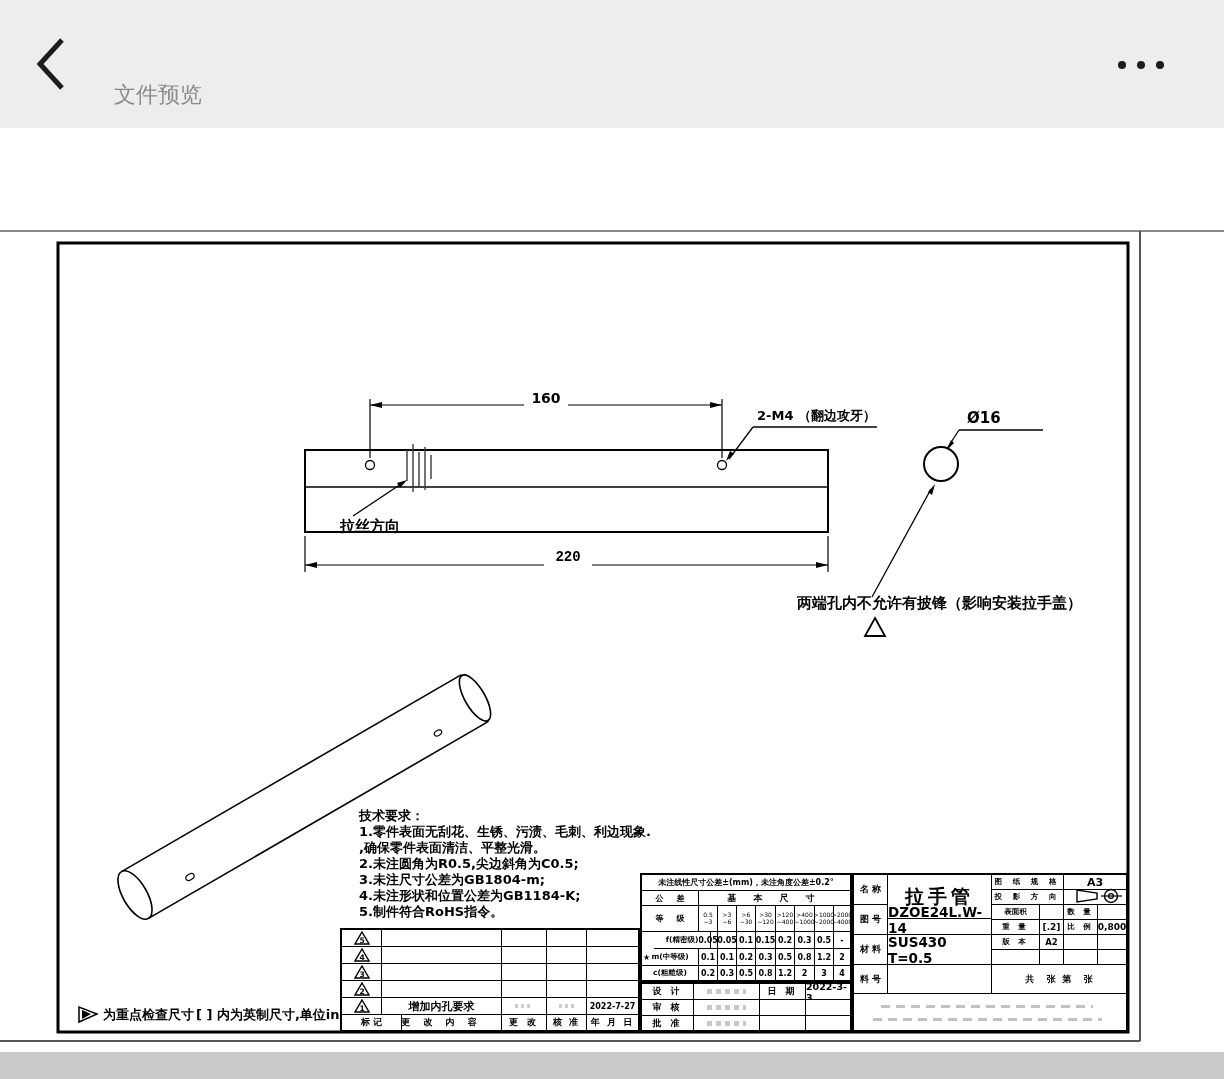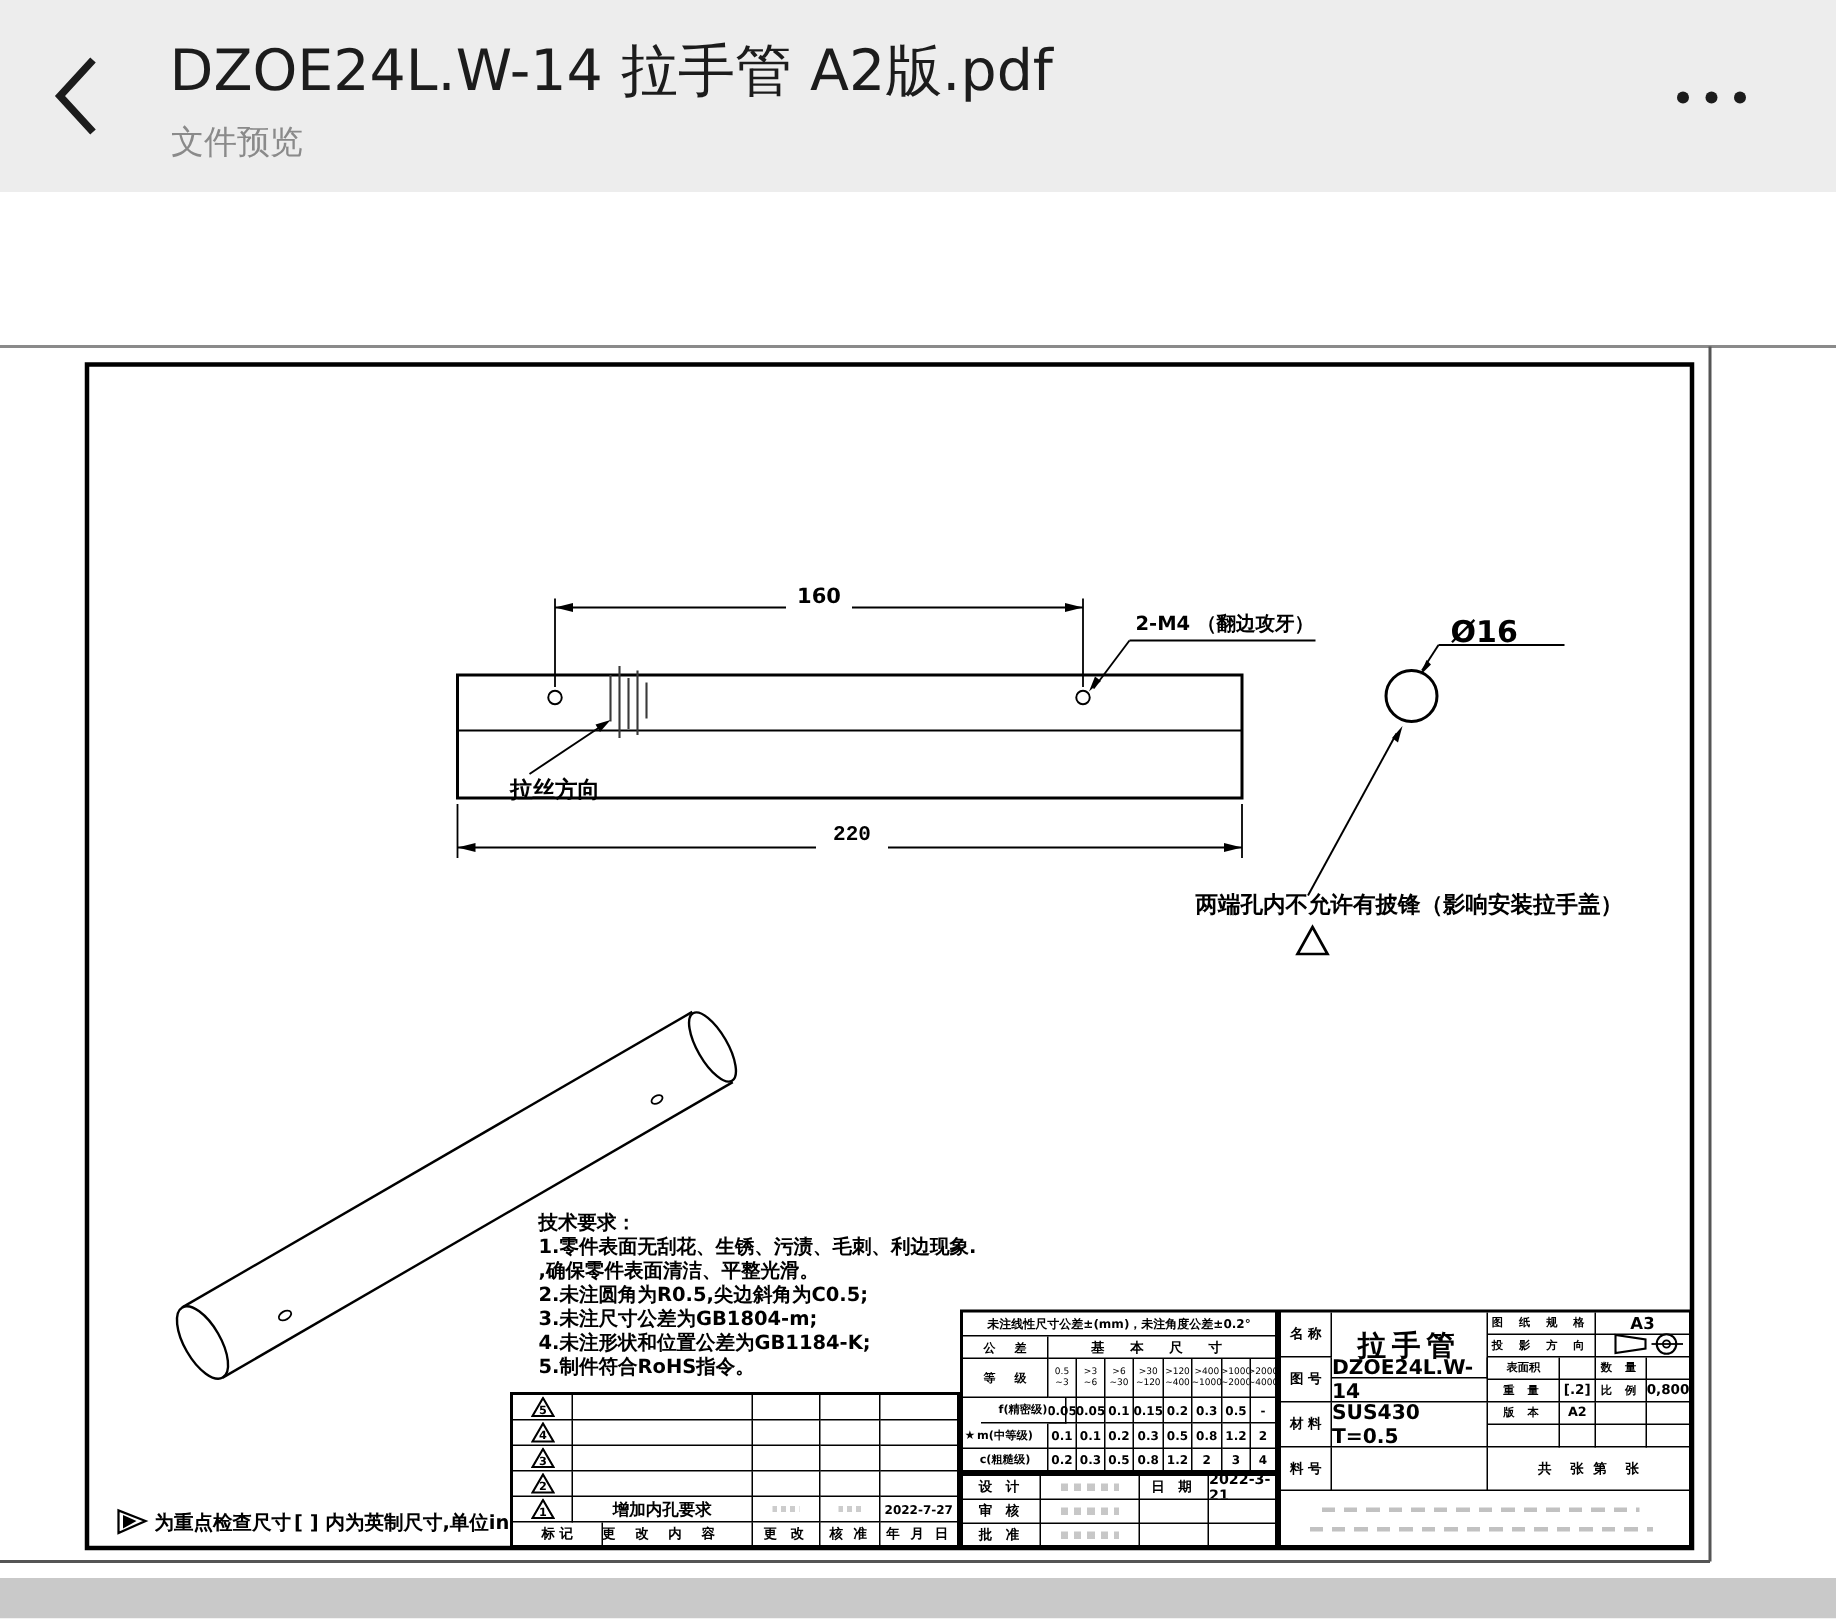--- a/index.html
+++ b/index.html
@@ -37,21 +37,20 @@
 </style>
 </head>
 <body>
 
 <div class="hdr">
   <div class="back-btn">
     <svg width="48" height="60" viewBox="0 0 48 60">
       <polyline points="34,6 12,30 34,54" fill="none" stroke="#1c1c1c" stroke-width="5"></polyline>
     </svg>
   </div>
-  <div class="hdr-title">DZOE24L.W-14 拉手管 A2版.pdf</div>
   <div class="hdr-sub">文件预览</div>
   <div class="menu-btn">
     <span class="dot"></span>
     <span class="dot"></span>
     <span class="dot"></span>
   </div>
 </div>
 
 <div class="abs" style="left:0;top:128px;width:1224px;height:924px;"></div>
 
@@ -131,21 +130,21 @@
     <circle cx="1111" cy="896" r="6.5" stroke-width="1.4"></circle>
     <circle cx="1111" cy="896" r="2.4" stroke-width="1.2"></circle>
     <line x1="1101" y1="896" x2="1122" y2="896" stroke-width="1.2"></line>
   </g>
 </svg>
 
 <div class="cad ctr dimtxt" style="left:546px;top:390px;font-size:14px;">160</div>
 <div class="cad ctr dimtxt" style="left:568px;top:549px;font-size:14px;font-family:Liberation Mono, monospace;">220</div>
 <div class="cad" style="left:757px;top:407px;font-size:13px;">2-M4 （翻边攻牙）</div>
 <div class="cad" style="left:340px;top:517px;font-size:15px;">拉丝方向</div>
-<div class="cad" style="left:967px;top:409px;font-size:20px;">Ø16</div>
+<div class="cad" style="left:967px;top:409px;font-size:15px;">Ø16</div>
 <div class="cad" style="left:797px;top:594px;font-size:15px;">两端孔内不允许有披锋（影响安装拉手盖）</div>
 
 <div class="tech">
   <div>技术要求：</div>
   <div>1.零件表面无刮花、生锈、污渍、毛刺、利边现象.</div>
   <div>,确保零件表面清洁、平整光滑。</div>
   <div>2.未注圆角为R0.5,尖边斜角为C0.5;</div>
   <div>3.未注尺寸公差为GB1804-m;</div>
   <div>4.未注形状和位置公差为GB1184-K;</div>
   <div>5.制件符合RoHS指令。</div>
@@ -317,21 +316,21 @@
   <div class="cell b nbb" style="left:205px;top:85px;width:40px;height:15px;font-size:9px;letter-spacing:2px;">核 准</div>
   <div class="cell b nbb nbr" style="left:245px;top:85px;width:51px;height:15px;font-size:9px;letter-spacing:2px;">年 月 日</div>
 </div>
 
 <div class="tbl" style="left:640px;top:982px;width:212px;height:50px;">
   <div class="cell b" style="left:0;top:0;width:52px;height:16px;font-size:9px;letter-spacing:3px;">设 计</div>
   <div class="cell" style="left:52px;top:0;width:66px;height:16px;">
       <div class="sig"></div>
     </div>
   <div class="cell b" style="left:118px;top:0;width:46px;height:16px;font-size:9px;letter-spacing:3px;">日 期</div>
-  <div class="cell b nbr" style="left:164px;top:0;width:44px;height:16px;font-size:9.5px;">2022-3-21</div>
+  <div class="cell b nbr" style="left:164px;top:0;width:44px;height:16px;font-size:9.5px;">2022-3-3</div>
 
   <div class="cell b" style="left:0;top:16px;width:52px;height:16px;font-size:9px;letter-spacing:3px;">审 核</div>
   <div class="cell" style="left:52px;top:16px;width:66px;height:16px;">
       <div class="sig"></div>
     </div>
   <div class="cell" style="left:118px;top:16px;width:46px;height:16px;"></div>
   <div class="cell nbr" style="left:164px;top:16px;width:44px;height:16px;"></div>
 
   <div class="cell b nbb" style="left:0;top:32px;width:52px;height:14px;font-size:9px;letter-spacing:3px;">批 准</div>
   <div class="cell nbb" style="left:52px;top:32px;width:66px;height:14px;">

